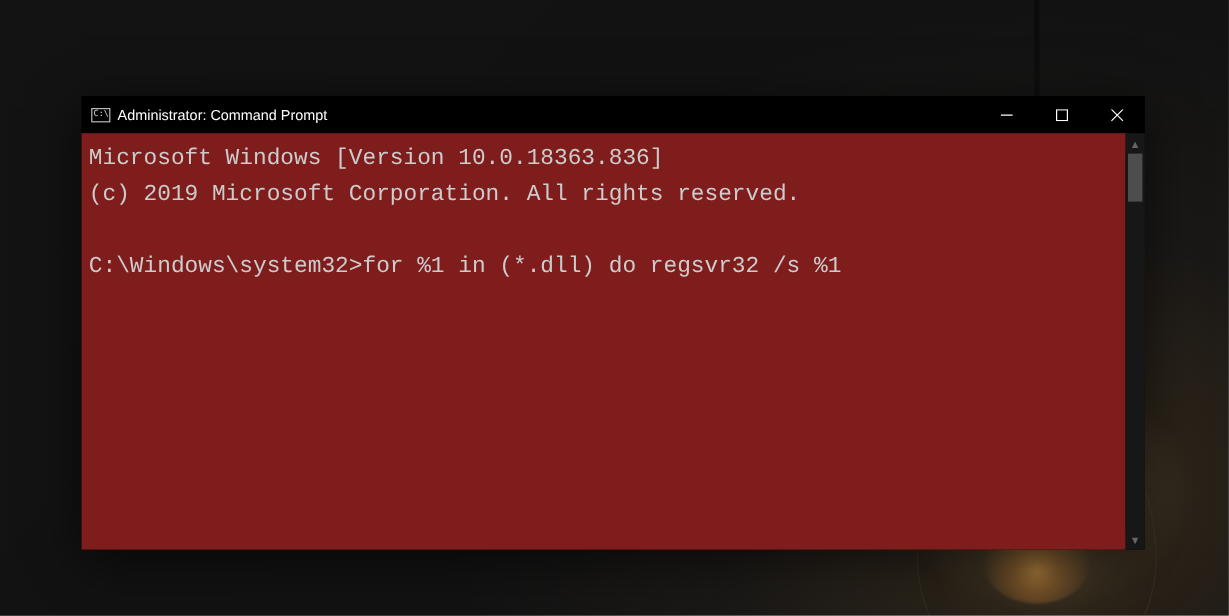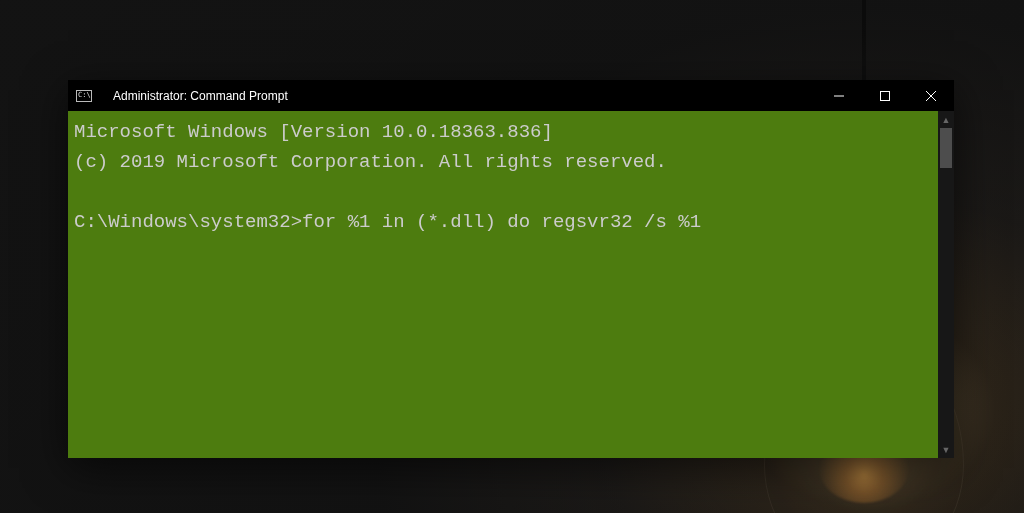--- a/index.html
+++ b/index.html
@@ -62,21 +62,21 @@
     display: flex; align-items: center;
     color: #fff;
     font-size: 12px;
     user-select: none;
   }
   .titlebar .icon {
     width: 16px; height: 16px;
     margin: 0 6px 0 8px;
     display: flex; align-items: center; justify-content: center;
   }
-  .titlebar .title { flex: 0 0 auto; margin-left: 15px; }
+  .titlebar .title { flex: 0 0 auto; }
   .titlebar .spacer { flex: 1 1 auto; }
   .winbtn {
     width: 46px; height: 31px;
     display: flex; align-items: center; justify-content: center;
     color: #fff;
   }
   .winbtn svg { width: 10px; height: 10px; stroke: #fff; stroke-width: 1; fill: none; }
 
   .client {
     flex: 1 1 auto;
@@ -157,21 +157,21 @@
         </svg>
     </div>
     <div class="winbtn close" title="Close">
       <svg viewBox="0 0 10 10">
           <path d="M0 0 L10 10 M10 0 L0 10"></path>
         </svg>
     </div>
   </div>
 
   <div class="client">
-    <pre class="terminal" id="terminal" style="color: rgb(204, 204, 204); background: #4d7c0f;">Microsoft Windows [Version 10.0.18363.836]
+    <pre class="terminal" id="terminal" style="color: rgb(204, 204, 204); background: #7f1d1d;">Microsoft Windows [Version 10.0.18363.836]
 (c) 2019 Microsoft Corporation. All rights reserved.
 
 C:\Windows\system32&gt;for %1 in (*.dll) do regsvr32 /s %1
 </pre>
     <div class="scrollbar">
       <div class="arrow up">▲</div>
       <div class="track"></div>
       <div class="thumb"></div>
       <div class="arrow down">▼</div>
     </div>

